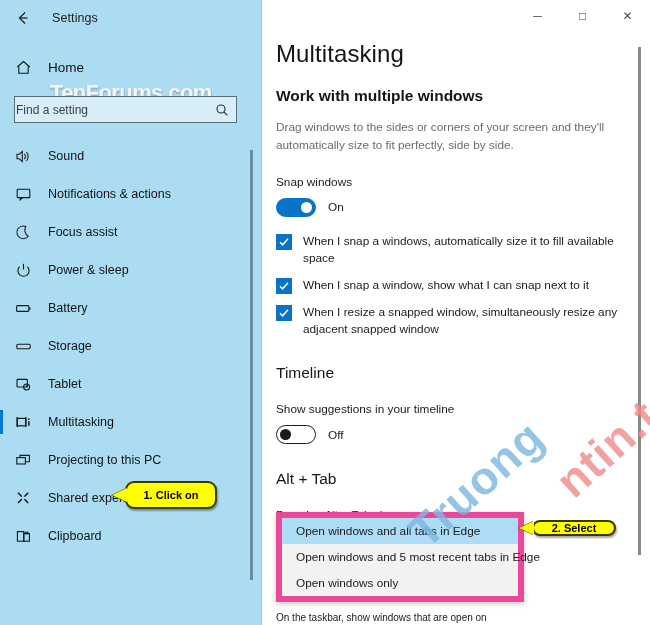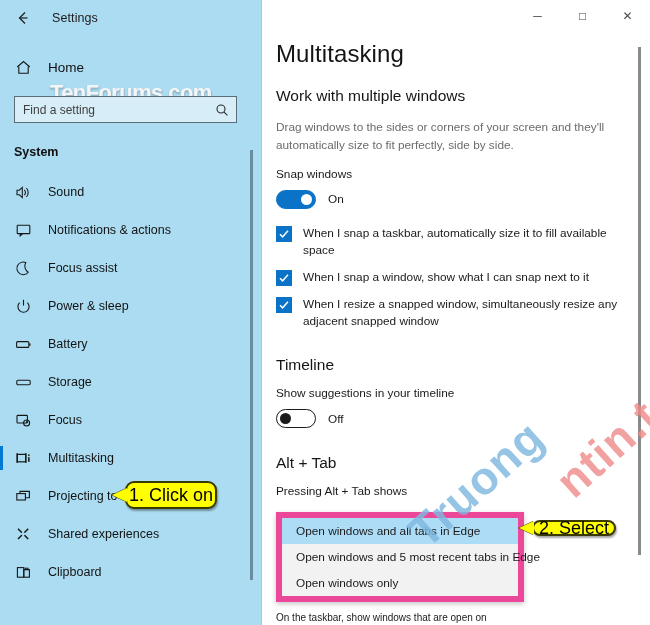--- a/index.html
+++ b/index.html
@@ -58,21 +58,21 @@
     position: relative;
     margin: 12px 25px 0 14px;
   }
   .search-box {
     position: relative;
     height: 27px;
     background: #d7edf8;
     border: 1px solid #5b6e78;
     display: flex;
     align-items: center;
-    padding: 0 26px 0 8px;
+    padding: 0 26px 0 1px;
   }
   .search-box input {
     border: none; outline: none;
     background: transparent;
     width: 100%;
     font-family: "Liberation Sans", sans-serif;
     font-size: 12px;
     color: #3a3a3a;
   }
   .search-box input::placeholder { color: #3e3e3e; opacity: 1; }
@@ -172,35 +172,35 @@
     padding: 40px 26px 0 14px;
   }
   .page-title {
     font-size: 24px;
     font-weight: normal;
     color: #141414;
     letter-spacing: .1px;
   }
   .h2 {
     font-size: 15.5px;
-    font-weight: normal;
+    font-weight: bold;
     color: #151515;
     margin-top: 19px;
   }
   .desc {
     font-size: 11.8px;
     color: #6b6b6b;
     line-height: 1.55;
     margin-top: 13px;
     max-width: 345px;
   }
   .sub-label {
     font-size: 11.8px;
     color: #1a1a1a;
-    margin-top: 12px;
+    margin-top: 20px;
   }
 
   
   .toggle-row {
     display: flex;
     align-items: center;
     gap: 12px;
     margin-top: 9px;
   }
   .toggle {
@@ -297,22 +297,22 @@
     opacity: .8;
     z-index: 30;
   }
 
   
   .callout {
     position: absolute;
     background: #ffff00;
     border: 2px solid #3a3a00;
     border-radius: 9px;
-    font-weight: normal;
-    font-size: 18px;
+    font-weight: bold;
+    font-size: 11px;
     color: #000;
     display: flex;
     align-items: center;
     justify-content: center;
     box-shadow: 1px 2px 2px rgba(0,0,0,.35);
     z-index: 60;
     white-space: nowrap;
   }
   .callout .tail {
     position: absolute;
@@ -389,21 +389,20 @@
         <input type="text" placeholder="Find a setting" style="">
         <span class="search-icon">
           <svg width="14" height="14" viewBox="0 0 14 14" fill="none">
             <circle cx="6" cy="6" r="4" stroke="#2a2a2a" stroke-width="1.1" fill="none"></circle>
             <path d="M9.1 9.1 L12.4 12.4" stroke="#2a2a2a" stroke-width="1.1"></path>
           </svg>
         </span>
       </div>
     </div>
 
-    <div class="section-head">System</div>
 
     <div class="nav-list">
 
 
       <div class="nav-item">
         <span class="ic">
           <svg width="17" height="17" viewBox="0 0 17 17" fill="none">
             <path d="M2 6.2 H4.3 L7.3 3.4 V13.6 L4.3 10.8 H2 Z" stroke="#171717" stroke-width="1.05" fill="none"></path>
             <path d="M9.3 5.8 a3.8 3.8 0 0 1 0 5.4" stroke="#171717" stroke-width="1.05" fill="none"></path>
             <path d="M11.4 4 a6.6 6.6 0 0 1 0 9" stroke="#171717" stroke-width="1.05" fill="none"></path>
@@ -461,21 +460,21 @@
       </div>
 
       <div class="nav-item">
         <span class="ic">
           <svg width="17" height="17" viewBox="0 0 17 17" fill="none">
             <rect x="2" y="3.4" width="10.4" height="7.6" rx="0.8" stroke="#171717" stroke-width="1.1" fill="none"></rect>
             <circle cx="11.6" cy="11" r="3" stroke="#171717" stroke-width="1.1" fill="none"></circle>
             <path d="M11.6 11 V9.1" stroke="#171717" stroke-width="1"></path>
           </svg>
         </span>
-        <span class="lbl">Focus</span>
+        <span class="lbl">Tablet</span>
       </div>
 
       <div class="nav-item selected">
         <span class="ic">
           <svg width="17" height="17" viewBox="0 0 17 17" fill="none">
             <rect x="2.2" y="4.4" width="8.6" height="7.4" stroke="#171717" stroke-width="1.2" fill="none"></rect>
             <path d="M2.2 3.1 V13.1" stroke="#171717" stroke-width="1.2"></path>
             <path d="M10.8 3.1 V13.1" stroke="#171717" stroke-width="1.2"></path>
             <rect x="13.1" y="4.4" width="1.5" height="1.5" fill="#171717"></rect>
             <rect x="13.1" y="7.2" width="1.5" height="4.6" fill="#171717"></rect>
@@ -544,21 +543,21 @@
         <span class="toggle-state">On</span>
       </div>
 
       <div class="check-list">
         <div class="check-row">
           <span class="cbox">
             <svg width="12" height="12" viewBox="0 0 12 12" fill="none">
                 <path d="M2 6.2 L4.6 8.8 L10 2.8" stroke="#ffffff" stroke-width="1.5" fill="none"></path>
               </svg>
           </span>
-          <span class="check-text">When I snap a taskbar, automatically size it to fill available space</span>
+          <span class="check-text">When I snap a windows, automatically size it to fill available space</span>
         </div>
         <div class="check-row">
           <span class="cbox">
             <svg width="12" height="12" viewBox="0 0 12 12" fill="none">
                 <path d="M2 6.2 L4.6 8.8 L10 2.8" stroke="#ffffff" stroke-width="1.5" fill="none"></path>
               </svg>
           </span>
           <span class="check-text">When I snap a window, show what I can snap next to it</span>
         </div>
         <div class="check-row">

